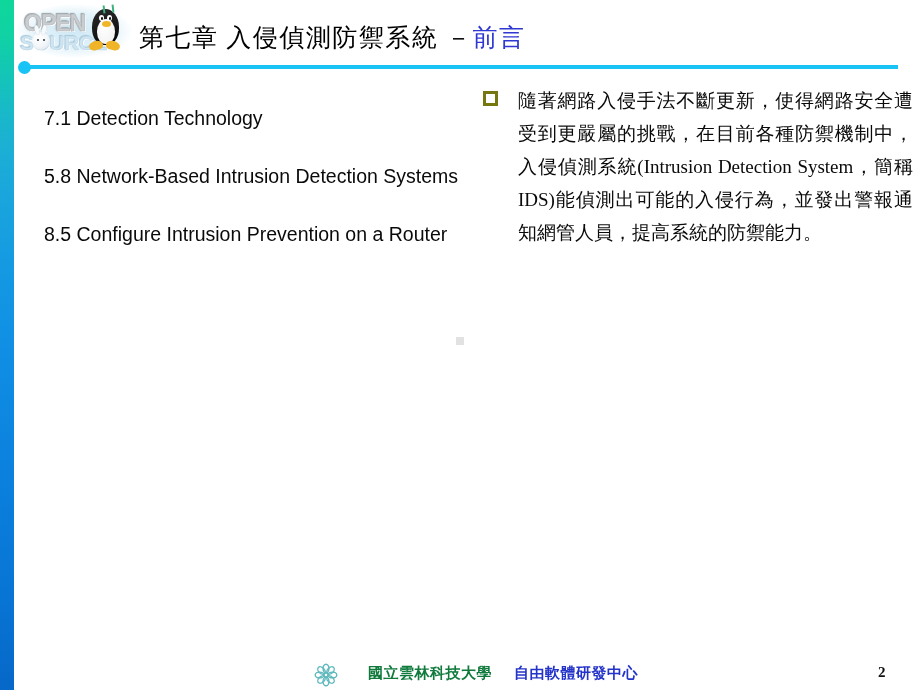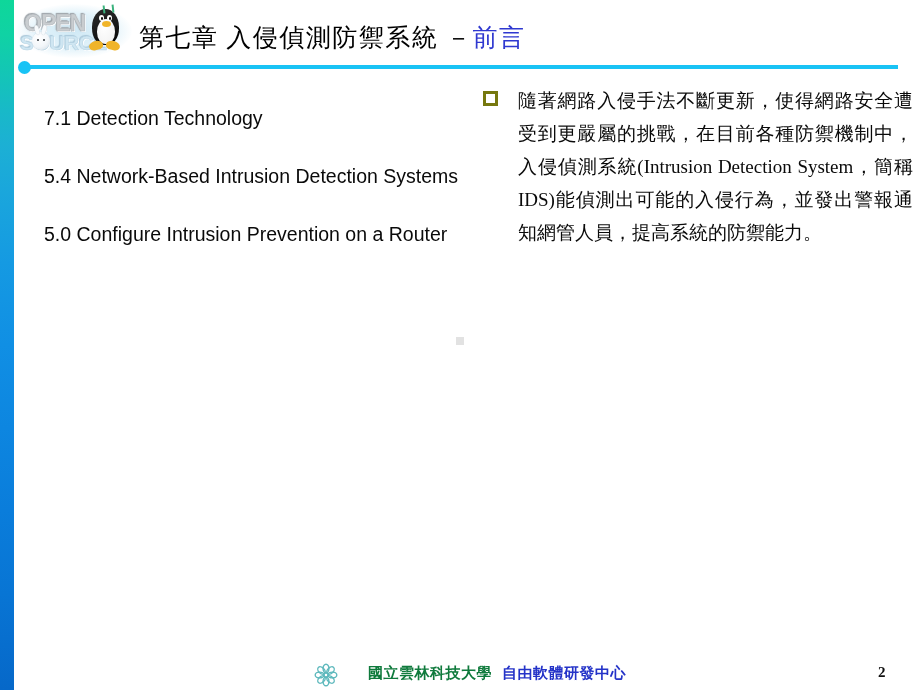--- a/index.html
+++ b/index.html
@@ -299,21 +299,21 @@
     position: absolute;
     left: 344px;
     top: 2px;
     font-family: "Liberation Serif", serif;
     font-weight: bold;
     font-size: 15px;
     letter-spacing: 0.5px;
     white-space: nowrap;
   }
   #footer-text .univ { color: #0f7a3c; padding-left: 24px; }
-  #footer-text .center { color: #2433c8; margin-left: 10px; }
+  #footer-text .center { color: #2433c8; margin-left: 22px; }
   #page-number {
     position: absolute;
     left: 878px;
     top: 2px;
     font-family: "Liberation Serif", serif;
     font-weight: bold;
     font-size: 15px;
     color: #111111;
   }
 </style>
@@ -345,22 +345,22 @@
   </div>
 
   <div id="header-title"><span>第七章 入侵偵測防禦系統 －</span><span class="accent">前言</span></div>
 
   <div id="header-dot"></div>
   <div id="header-rule"></div>
 </div>
 
 <div id="agenda">
   <div class="agenda-item">7.1 Detection Technology</div>
-  <div class="agenda-item">5.4 Network-Based Intrusion Detection Systems</div>
-  <div class="agenda-item">5.0 Configure Intrusion Prevention on a Router</div>
+  <div class="agenda-item">5.8 Network-Based Intrusion Detection Systems</div>
+  <div class="agenda-item">8.5 Configure Intrusion Prevention on a Router</div>
 </div>
 
 <div id="grey-marker"></div>
 
 <div id="bullets">
 
   <div class="bullet-row">
     <span class="bullet-mark"></span>
     <div class="bullet-text">隨著網路入侵手法不斷更新，使得網路安全遭受到更嚴屬的挑戰，在目前各種防禦機制中，入侵偵測系統(Intrusion Detection System，簡稱IDS)能偵測出可能的入侵行為，並發出警報通知網管人員，提高系統的防禦能力。</div>
   </div>

